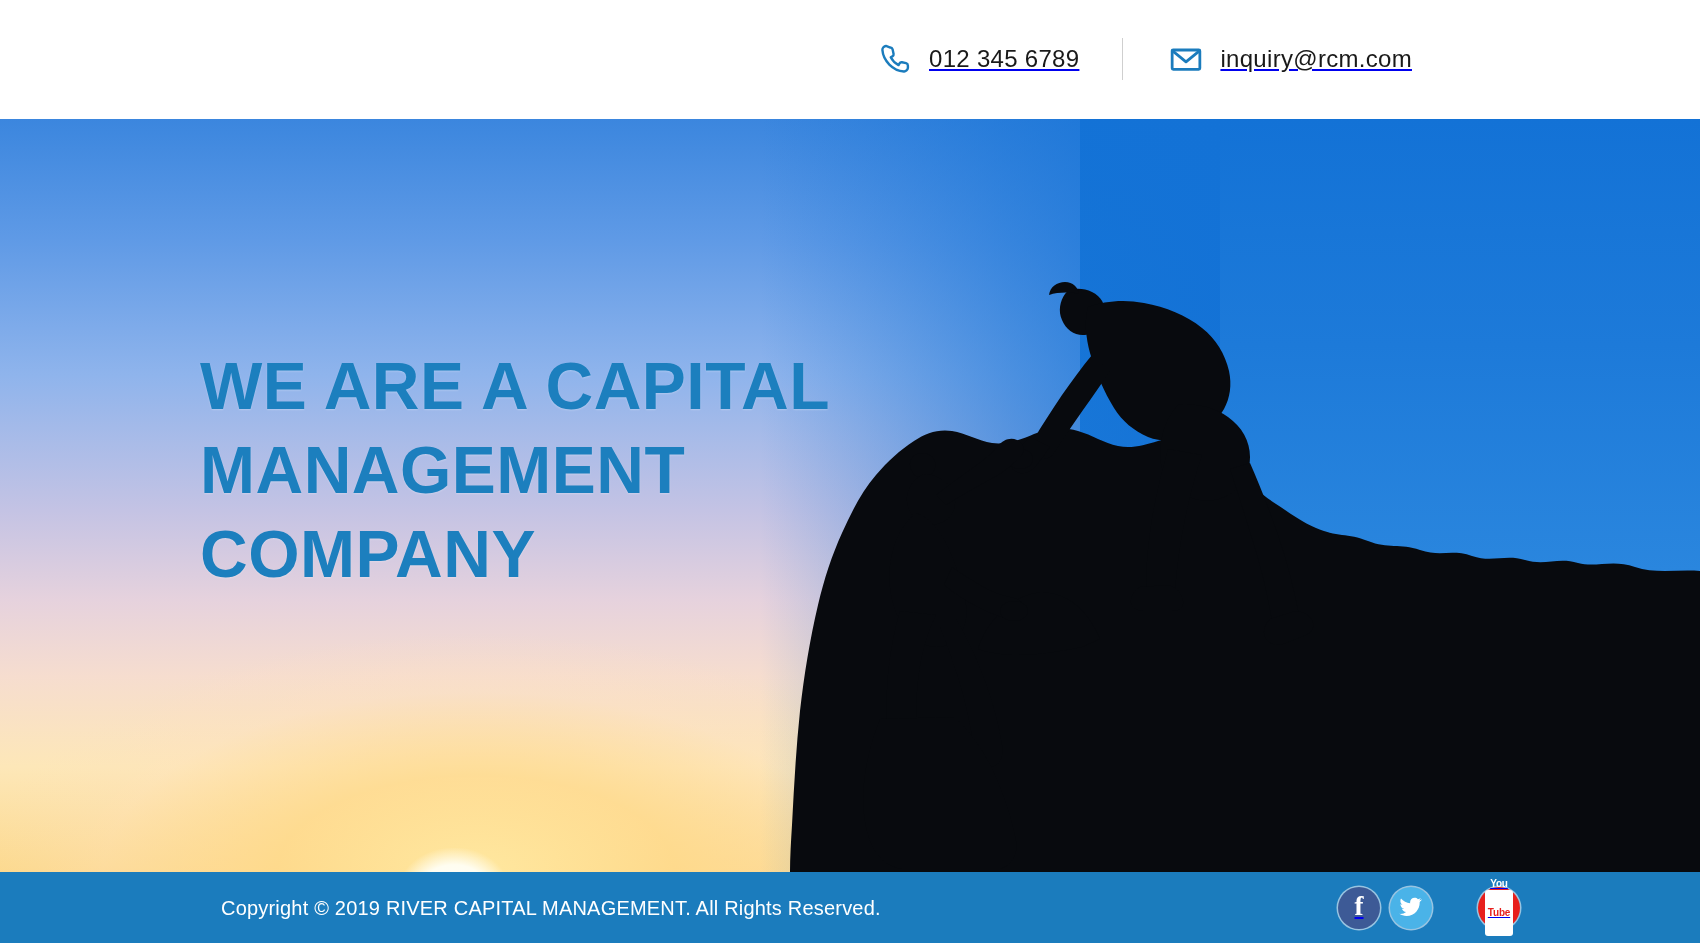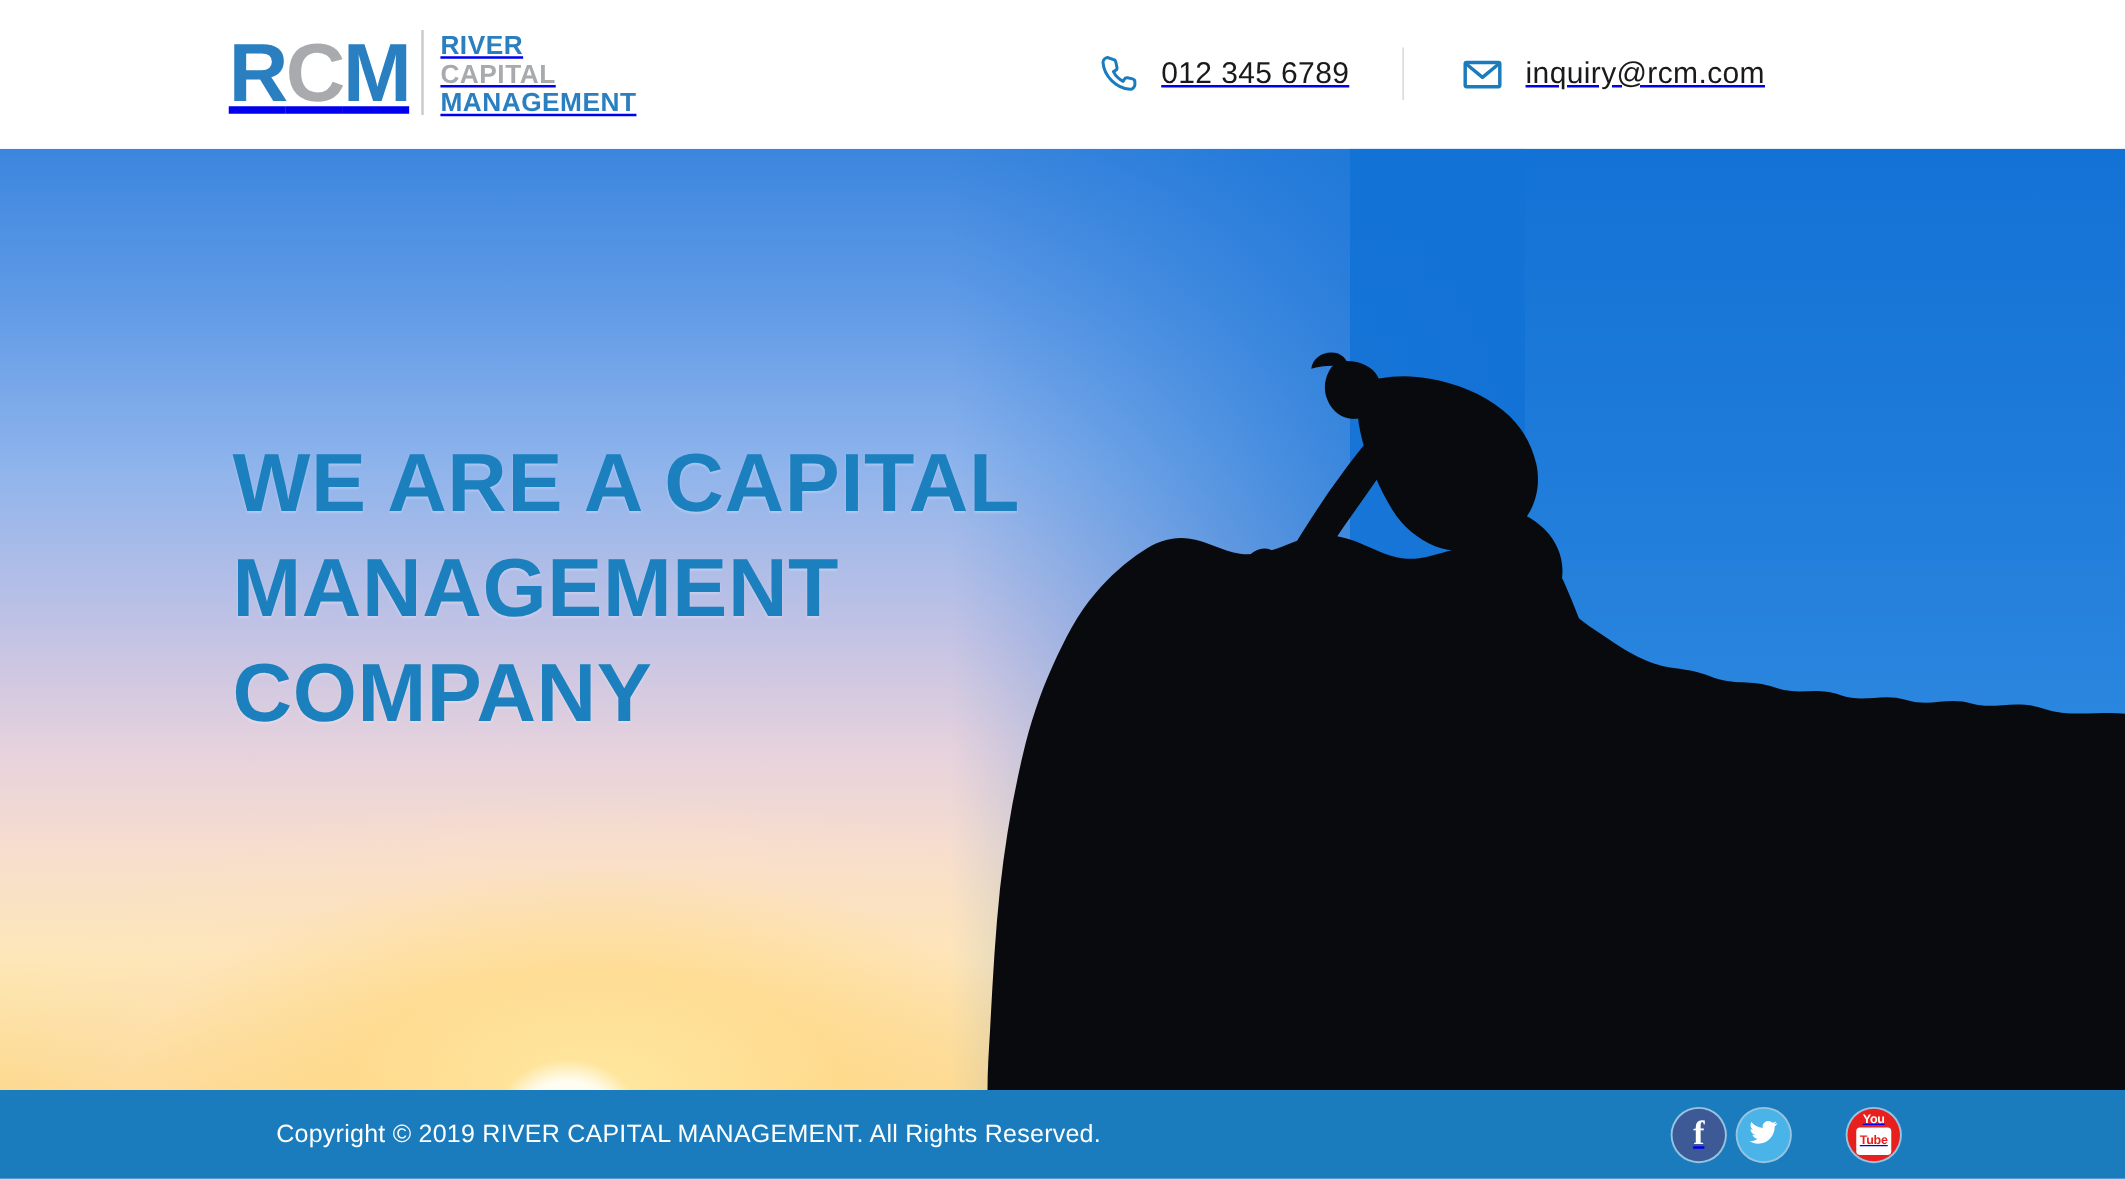--- a/index.html
+++ b/index.html
@@ -63,21 +63,21 @@
     position:absolute; right:480px; top:0; width:460px; height:100%;
     background:linear-gradient(to right, rgba(19,114,214,0) 0%, rgba(19,114,214,0.55) 55%, rgba(19,114,214,0.95) 100%);
   }
   .sun {
     position:absolute; left:398px; bottom:-22px; width:112px; height:46px;
     background:radial-gradient(ellipse at 50% 100%, #ffffff 0%, #fffdf0 45%, rgba(255,248,210,0) 72%);
     border-radius:56px 56px 0 0;
   }
 
   .hero-title {
-    position:absolute; left:186px; top:225px; width:700px;
+    position:absolute; left:200px; top:225px; width:700px;
     font-size:66px; font-weight:bold; line-height:84px;
     color:#1c7fbe; letter-spacing:0.5px;
     text-shadow:0 1px 2px rgba(255,255,255,0.25);
   }
 
   
   .scene { position:absolute; inset:0; }
   .scene svg { display:block; width:100%; height:100%; }
 
   
@@ -99,39 +99,30 @@
   .soc.tw { background:#4ab3e8; }
   .soc.yt { background:#e8201d;margin-left:36px; }
   .soc.fb .glyph {
     color:#fff; font-size:27px; font-weight:bold;
     font-family:"Liberation Serif", serif; line-height:1; margin-top:-2px;
   }
   .yt-box { display:flex; flex-direction:column; align-items:center; line-height:1; }
   .yt-you { color:#fff; font-size:10px; font-weight:bold; letter-spacing:-0.2px; }
   .yt-tube {
     background:#fff; color:#e8201d; font-size:10px; font-weight:bold;
-    border-radius:3px; padding:6px 3px; margin-top:1.5px; letter-spacing:-0.2px;
+    border-radius:3px; padding:18px 3px; margin-top:1.5px; letter-spacing:-0.2px;
   }
 </style>
 </head>
 <body>
 
 <div class="page">
 
   <div class="header">
 
-    <a class="logo" href="#">
-      <div class="logo-mark"><span class="r">R</span><span class="c">C</span><span class="m">M</span></div>
-      <div class="logo-divider"></div>
-      <div class="logo-words">
-        <span class="w1">RIVER</span>
-        <span class="w2">CAPITAL</span>
-        <span class="w3">MANAGEMENT</span>
-      </div>
-    </a>
 
     <div class="contact">
 
       <a class="contact-item" href="#">
         <span class="ico">
           <svg width="34" height="34" viewBox="0 0 24 24" fill="none" stroke="#1b7cbd" stroke-width="1.7" stroke-linecap="round" stroke-linejoin="round">
             <path d="M5.6 2.8 C4.3 2.9 3 4.3 3.1 5.6 c0.3 4.0 2.2 7.6 4.9 10.3 2.7 2.7 6.3 4.6 10.3 4.9 1.3 0.1 2.7-1.2 2.8-2.5 l0-1.8 c0-0.8-0.6-1.4-1.3-1.6 l-2.9-0.6 c-0.7-0.1-1.4 0.2-1.7 0.8 l-0.7 1.2 c-2.4-1.2-4.3-3.1-5.5-5.5 l1.2-0.7 c0.6-0.3 0.9-1 0.8-1.7 L10.3 5.2 C10.1 4.5 9.5 3.9 8.7 3.9 Z"></path>
           </svg>
         </span>
         <span class="txt">012 345 6789</span>

